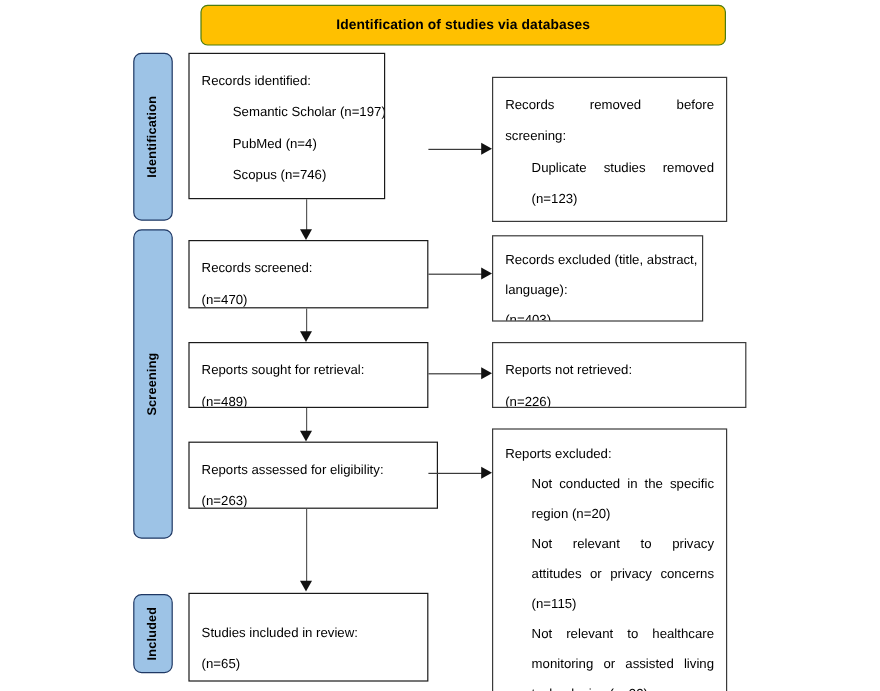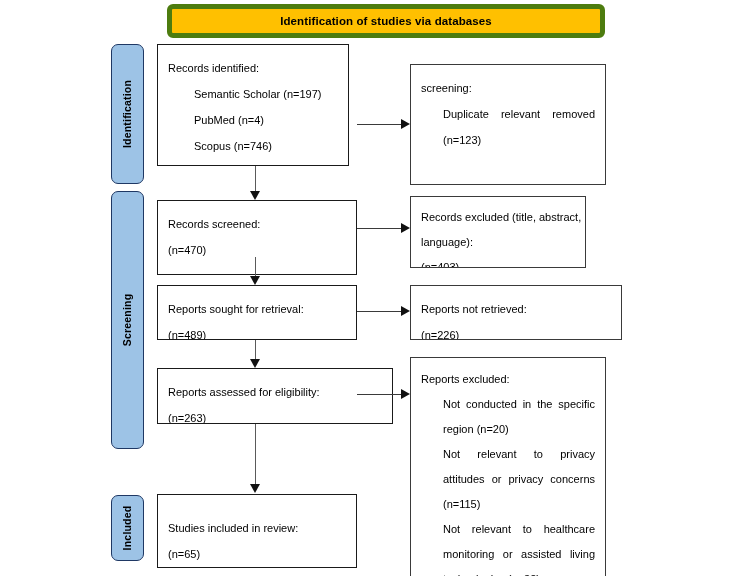--- a/index.html
+++ b/index.html
@@ -20,21 +20,21 @@
   }
 
   
   .banner {
     position: absolute;
     left: 167px;
     top: 4px;
     width: 438px;
     height: 34px;
     background: #FFC000;
-    border: 5px solid #4d7c0f;
+    border: 1px solid #4d7c0f;
     border-radius: 6px;
     box-sizing: border-box;
     display: flex;
     align-items: center;
     justify-content: center;
   }
   .banner-text {
     font-size: 11.5px;
     font-weight: bold;
     color: #000000;
@@ -133,56 +133,57 @@
   </div>
 
   <div class="stage" style="left:111px; top:191px; width:33px; height:258px;">
     <span class="stage-text">Screening</span>
   </div>
 
   <div class="stage" style="left:111px; top:495px; width:33px; height:66px;">
     <span class="stage-text">Included</span>
   </div>
 
-  <div class="box" style="left:157px; top:44px; width:192px; height:122px;">
+  <div class="box" style="left:157px; top:44px; width:164px; height:122px;">
     <div class="line">Records identified:</div>
     <div class="line indent">Semantic Scholar (n=197)</div>
     <div class="line indent">PubMed (n=4)</div>
     <div class="line indent">Scopus (n=746)</div>
     <div class="line indent">Other Sources (n=6)</div>
   </div>
 
   <div class="box thin" style="left:410px; top:64px; width:196px; height:121px;">
+    <div class="line just">Records removed before</div>
     <div class="line">screening:</div>
-    <div class="line just indent-sm">Duplicate relevant removed</div>
+    <div class="line just indent-sm">Duplicate studies removed</div>
     <div class="line indent-sm">(n=123)</div>
   </div>
 
-  <div class="box" style="left:157px; top:200px; width:200px; height:75px;">
+  <div class="box" style="left:157px; top:200px; width:200px; height:57px;">
     <div class="line">Records screened:</div>
     <div class="line">(n=470)</div>
   </div>
 
   <div class="box thin compact" style="left:410px; top:196px; width:176px; height:72px; padding-top:8px;">
     <div class="line">Records excluded (title, abstract,</div>
     <div class="line">language):</div>
     <div class="line">(n=403)</div>
   </div>
 
   <div class="box" style="left:157px; top:285px; width:200px; height:55px;">
     <div class="line">Reports sought for retrieval:</div>
     <div class="line">(n=489)</div>
   </div>
 
   <div class="box thin" style="left:410px; top:285px; width:212px; height:55px;">
     <div class="line">Reports not retrieved:</div>
     <div class="line">(n=226)</div>
   </div>
 
-  <div class="box" style="left:157px; top:368px; width:236px; height:56px;">
+  <div class="box" style="left:157px; top:368px; width:208px; height:56px;">
     <div class="line">Reports assessed for eligibility:</div>
     <div class="line">(n=263)</div>
   </div>
 
   <div class="box thin compact" style="left:410px; top:357px; width:196px; height:255px; padding-top:9px;">
     <div class="line">Reports excluded:</div>
     <div class="line just indent-sm">Not conducted in the specific</div>
     <div class="line indent-sm">region (n=20)</div>
     <div class="line just indent-sm">Not relevant to privacy</div>
     <div class="line just indent-sm">attitudes or privacy concerns</div>

